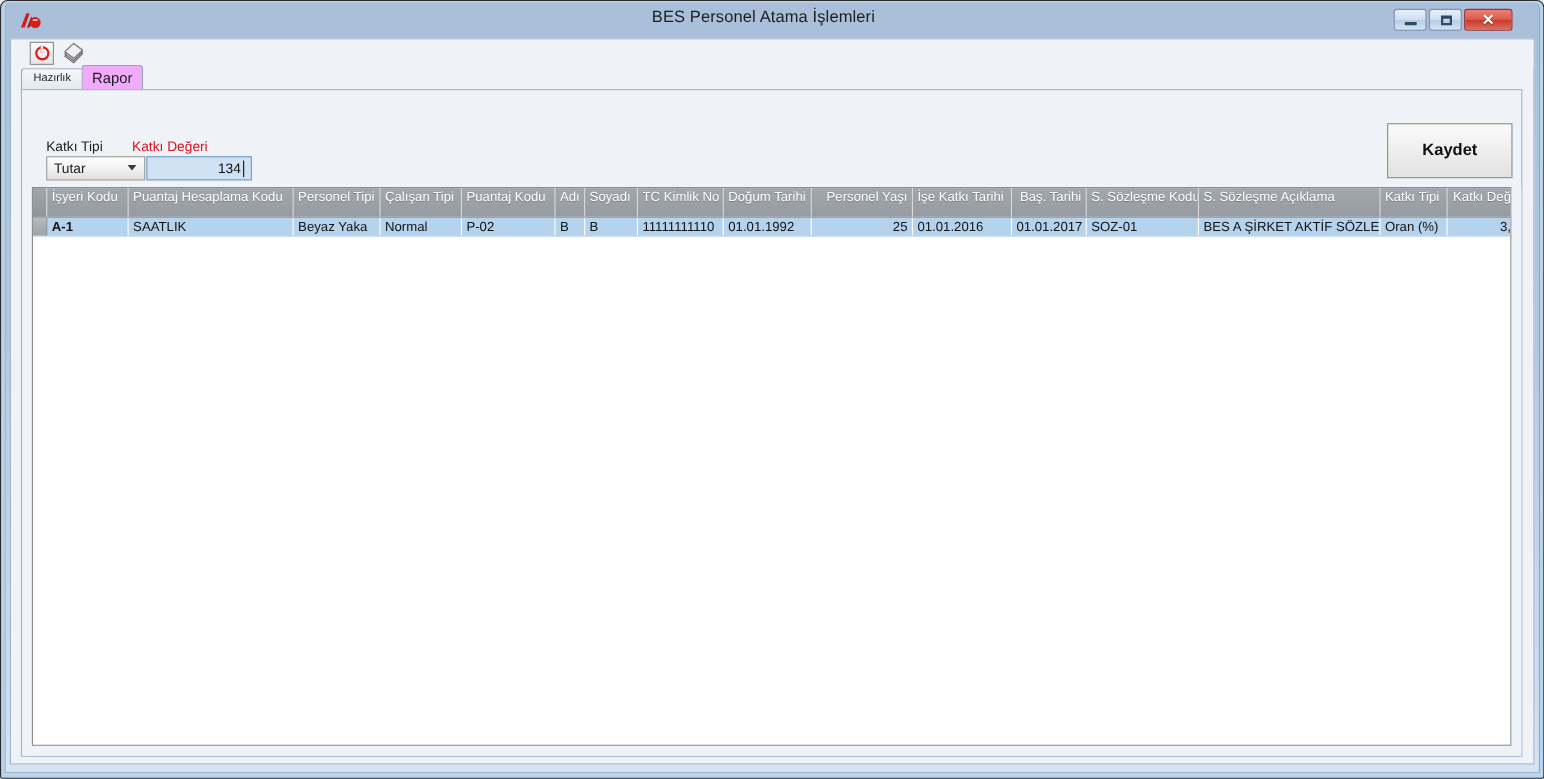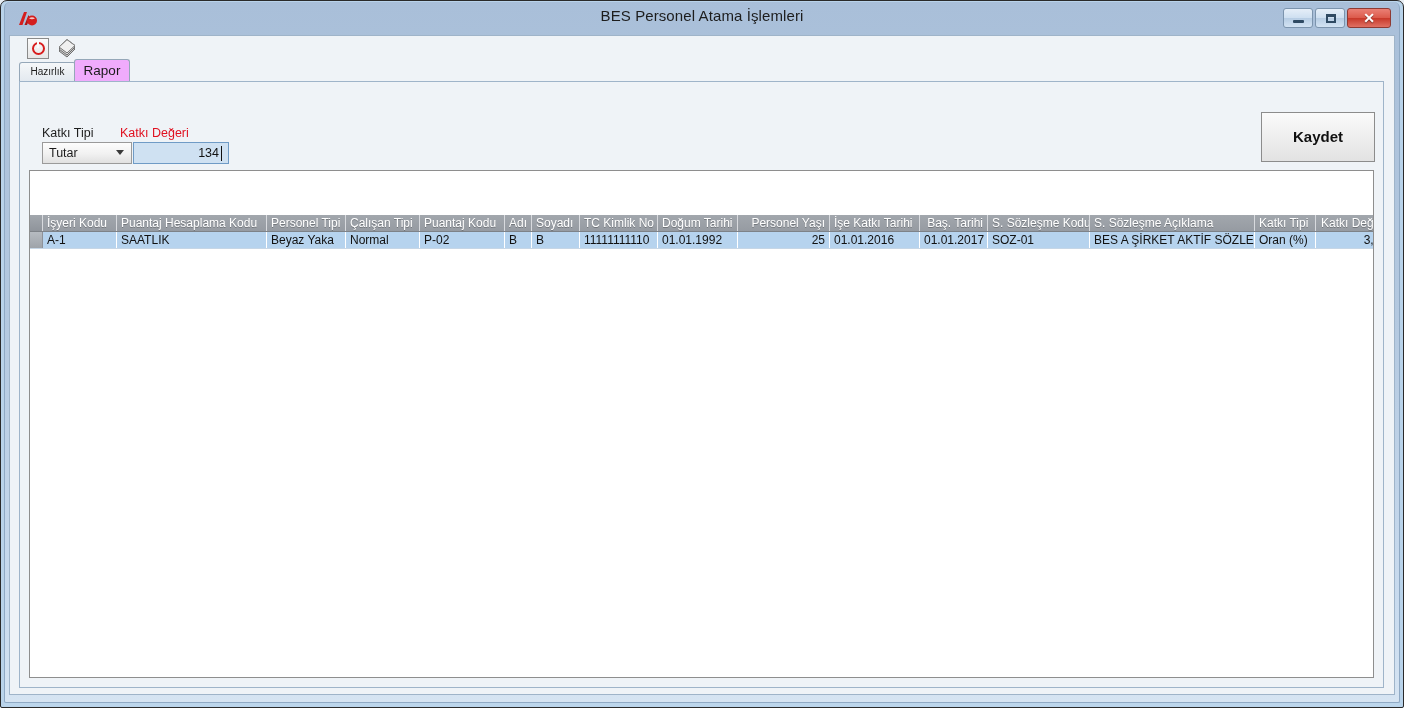--- a/index.html
+++ b/index.html
@@ -26,21 +26,21 @@
     left: 3px; top: 1px; right: 3px; bottom: 4px;
     border-radius: 6px 6px 2px 2px;
     background: linear-gradient(to bottom, #a9bfd9 0%, #b4c9e0 45%, #cadcef 88%, #d6e4f2 100%);
     border: 1px solid #8fa9c4;
     border-top: none;
   }
 
   
   #titlebar {
     position: absolute;
-    left: 0; top: 0; right: 0; height: 33px;
+    left: 0; top: 0; right: 16px; height: 33px;
   }
   #app-logo {
     position: absolute;
     left: 11px; top: 7px;
     width: 22px; height: 20px;
   }
   #title-text {
     position: absolute;
     left: 0; right: 0; top: 5px;
     text-align: center;
@@ -263,22 +263,21 @@
     overflow: hidden;
   }
   .grow {
     display: flex;
     height: 17px;
     width: 100%;
   }
   #header-row {
     background: linear-gradient(to bottom, #a2a7ad 0%, #969ba2 100%);
     border-bottom: 1px solid #7d8288;
-    height: 17px;
-    margin-top: 44px;
+    height: 27px;
   }
   .hcell {
     position: relative;
     font-size: 12px;
     color: #ffffff;
     line-height: 17px;
     padding: 0 4px;
     white-space: nowrap;
     overflow: hidden;
     border-right: 1px solid #d8dade;
@@ -409,21 +408,21 @@
                 <div class="hcell" style="width: 90px;">İşe Katkı Tarihi</div>
                 <div class="hcell" style="width: 68px; text-align: right;">Baş. Tarihi</div>
                 <div class="hcell" style="width: 102px;">S. Sözleşme Kodu</div>
                 <div class="hcell" style="width: 165px;">S. Sözleşme Açıklama</div>
                 <div class="hcell" style="width: 61px;">Katkı Tipi</div>
                 <div class="hcell num" style="width: 76px;">Katkı Değeri</div>
               </div>
             <div id="body-rows">
                 <div class="grow" id="data-row" style="background: rgb(182, 211, 238); height: 17px;">
                   <div class="dcell ind" style="width: 13px;"></div>
-                  <div class="dcell" style="width: 74px;">A-1</div>
+                  <div class="dcell" style="width: 74px; font-weight: bold;">A-1</div>
                   <div class="dcell" style="width: 150px;">SAATLIK</div>
                   <div class="dcell" style="width: 79px;">Beyaz Yaka</div>
                   <div class="dcell" style="width: 74px;">Normal</div>
                   <div class="dcell" style="width: 85px;">P-02</div>
                   <div class="dcell" style="width: 27px;">B</div>
                   <div class="dcell" style="width: 48px;">B</div>
                   <div class="dcell" style="width: 78px;">11111111110</div>
                   <div class="dcell" style="width: 80px;">01.01.1992</div>
                   <div class="dcell num" style="width: 92px;">25</div>
                   <div class="dcell" style="width: 90px;">01.01.2016</div>

